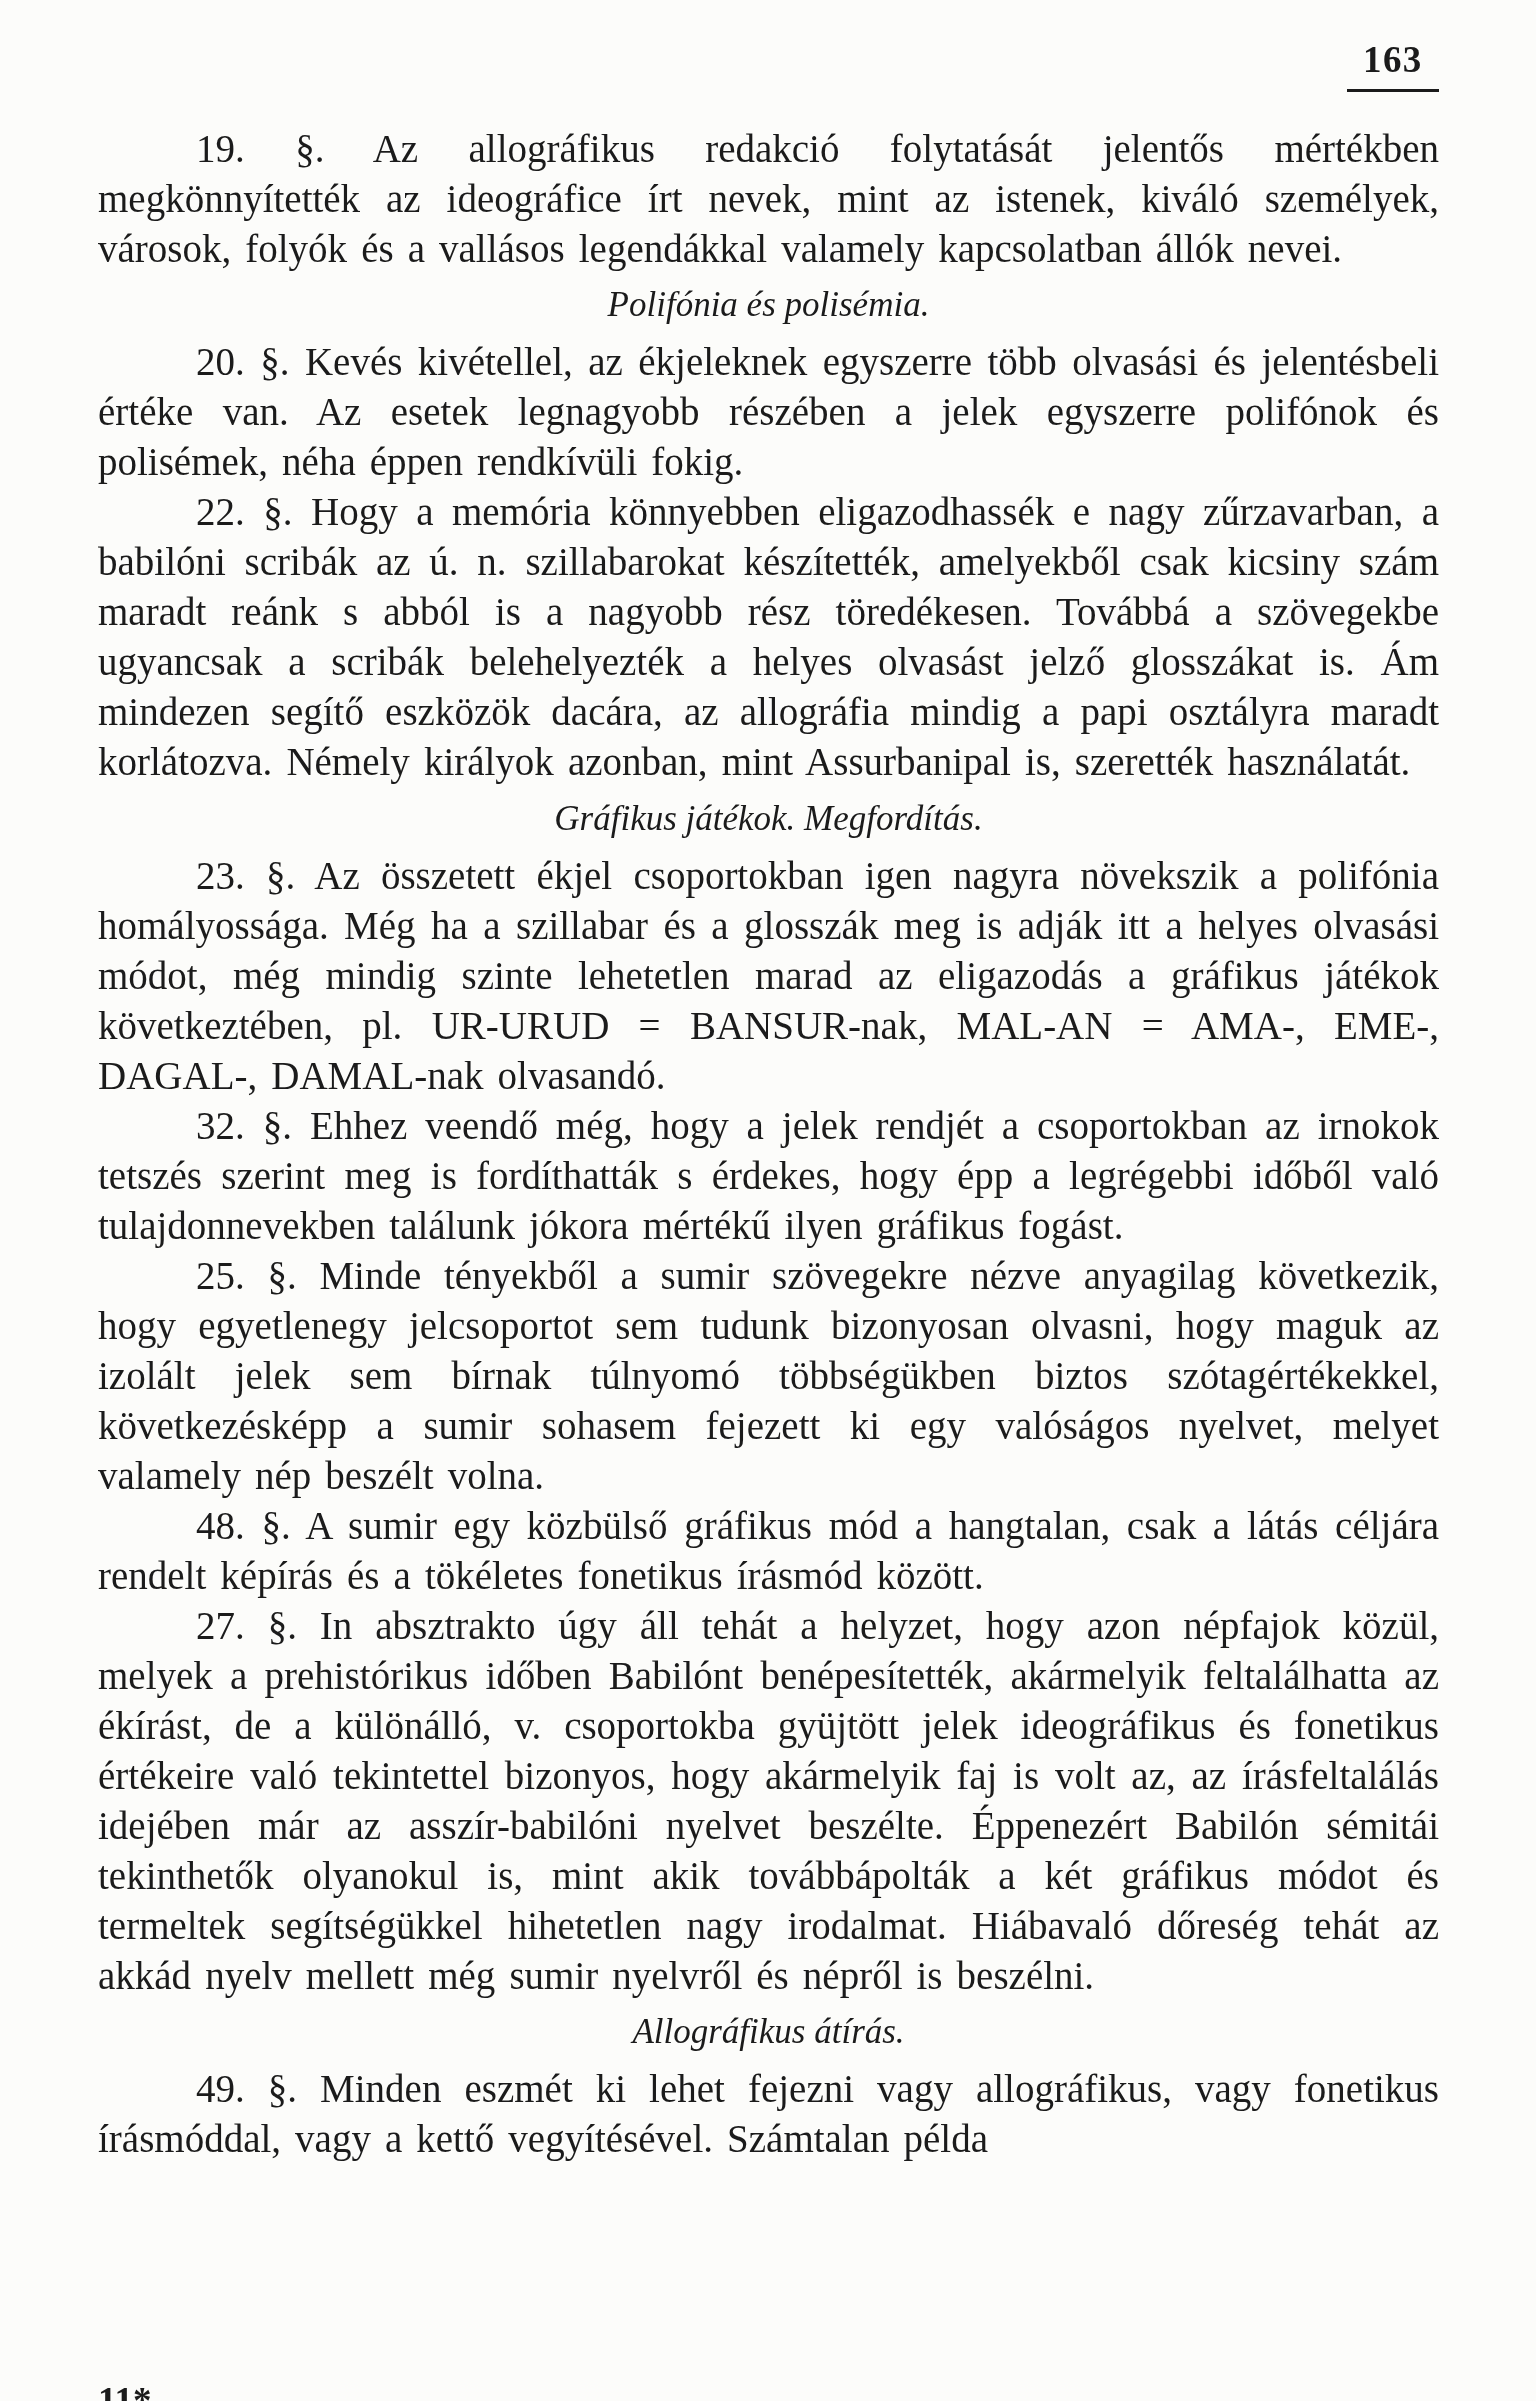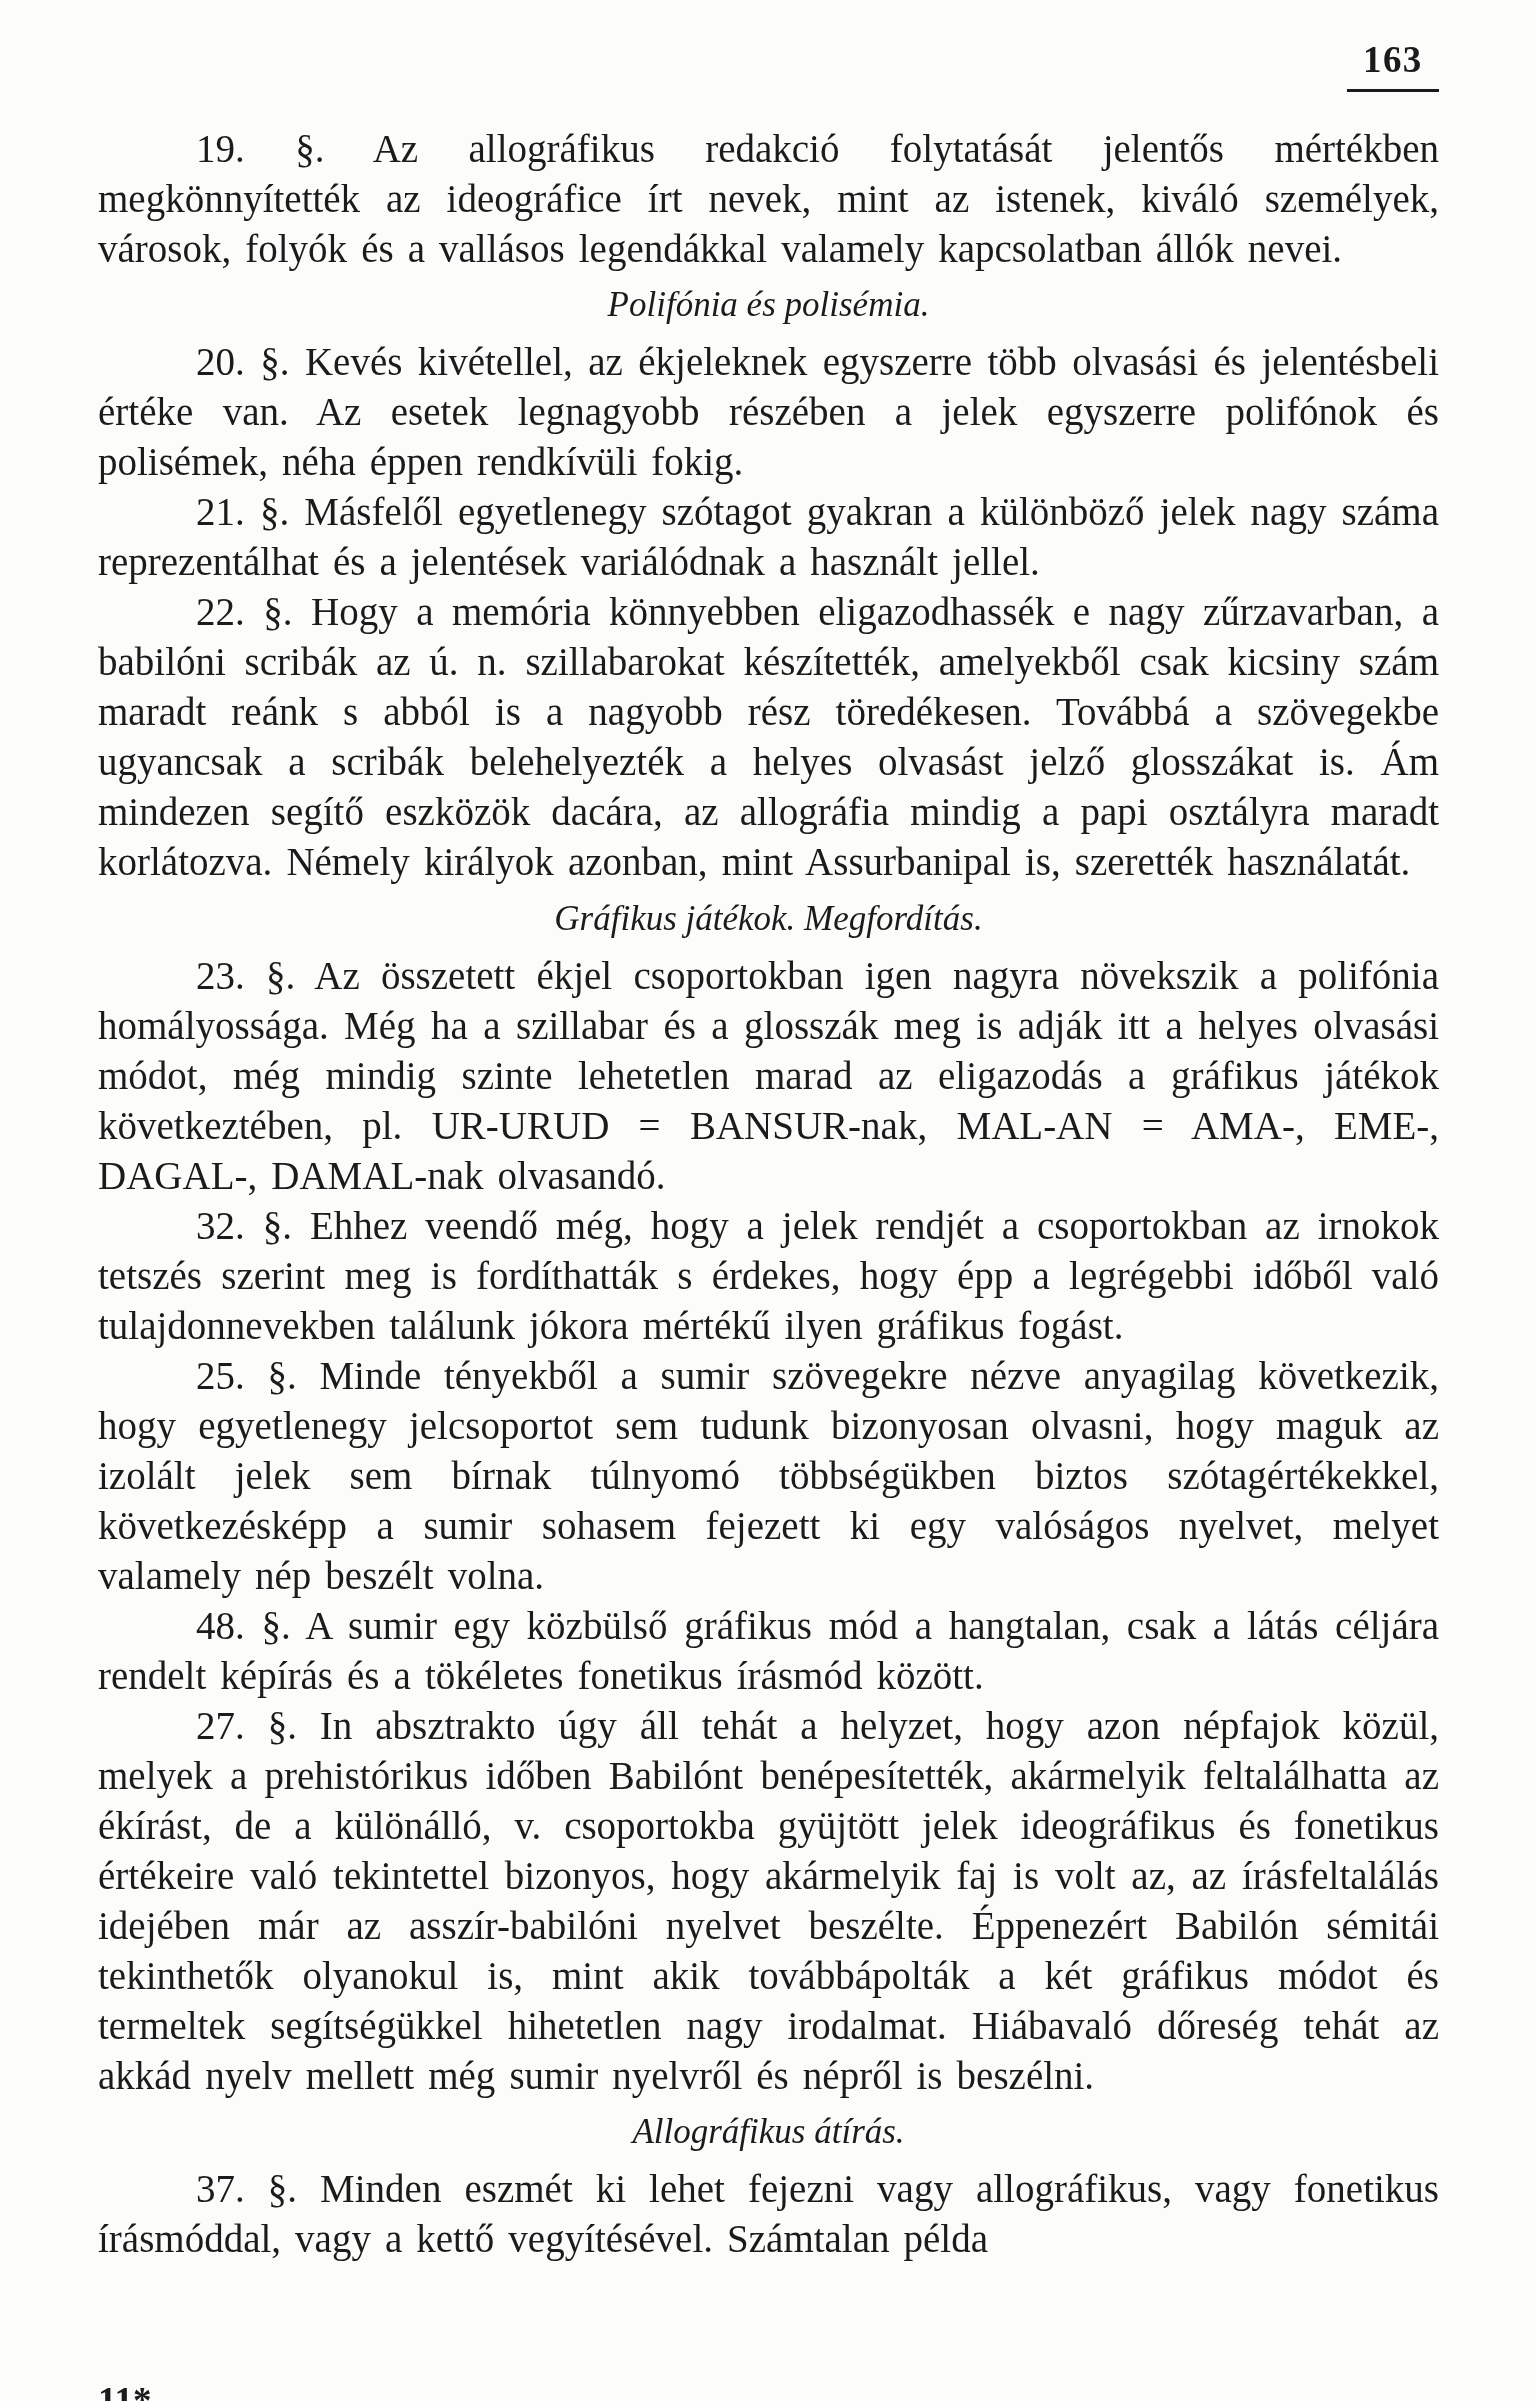--- a/index.html
+++ b/index.html
@@ -63,28 +63,27 @@
 <div class="page">
 
   <div class="page-number-wrap">
     <span class="page-number">163</span>
   </div>
 
   <main class="text-block">
       <p class="paragraph"><span>19. §. Az allográfikus redakció folytatását jelentős mértékben megkönnyítették az </span><span class="italic">ideográfice</span><span> írt nevek, mint az istenek, kiváló személyek, városok, folyók és a vallásos legendákkal valamely kapcsolatban állók nevei.</span></p>
       <h3 class="heading"><span class="italic">Polifónia és polisémia.</span></h3>
       <p class="paragraph"><span>20. §. Kevés kivétellel, az ékjeleknek egyszerre több olvasási és jelentésbeli értéke van. Az esetek legnagyobb részében a jelek egyszerre polifónok és polisémek, néha éppen rendkívüli fokig.</span></p>
-      <p class="paragraph"><span>21. §. Másfelől egyetlenegy szótagot gyakran a különböző jelek nagy száma reprezentálhat és a jelentések variálódnak a használt jellel.</span></p>
       <p class="paragraph"><span>22. §. Hogy a memória könnyebben eligazodhassék e nagy zűrzavarban, a babilóni scribák az ú. n. </span><span class="italic">szillabarokat</span><span> készítették, amelyekből csak kicsiny szám maradt reánk s abból is a nagyobb rész töredékesen. Továbbá a szövegekbe ugyancsak a scribák belehelyezték a helyes olvasást jelző </span><span class="italic">glosszákat</span><span> is. Ám mindezen segítő eszközök dacára, az allográfia mindig a papi osztályra maradt korlátozva. Némely királyok azonban, mint </span><span class="italic">Assurbanipal</span><span> is, szerették használatát.</span></p>
       <h3 class="heading"><span class="italic">Gráfikus játékok. Megfordítás.</span></h3>
       <p class="paragraph"><span>23. §. Az összetett ékjel csoportokban igen nagyra növekszik a polifónia homályossága. Még ha a szillabar és a glosszák meg is adják itt a helyes olvasási módot, még mindig szinte lehetetlen marad az eligazodás a gráfikus játékok következtében, pl. UR-URUD = BANSUR-nak, MAL-AN = AMA-, EME-, DAGAL-, DAMAL-nak olvasandó.</span></p>
       <p class="paragraph"><span>32. §. Ehhez veendő még, hogy a jelek rendjét a csoportokban az irnokok tetszés szerint meg is fordíthatták s érdekes, hogy épp a legrégebbi időből való tulajdonnevekben találunk jókora mértékű ilyen gráfikus fogást.</span></p>
       <p class="paragraph"><span>25. §. Minde tényekből a sumir szövegekre nézve anyagilag következik, hogy </span><span class="italic">egyetlenegy jelcsoportot sem tudunk bizonyosan olvasni,</span><span> hogy </span><span class="italic">maguk az izolált jelek sem bírnak túlnyomó többségükben biztos szótagértékekkel, következésképp a sumir sohasem fejezett ki egy valóságos nyelvet, melyet valamely nép beszélt volna.</span></p>
       <p class="paragraph"><span>48. §. A sumir egy közbülső gráfikus mód a hangtalan, csak a látás céljára rendelt képírás és a tökéletes fonetikus írásmód között.</span></p>
       <p class="paragraph"><span>27. §. In absztrakto úgy áll tehát a helyzet, hogy azon népfajok közül, melyek a prehistórikus időben Babilónt benépesítették, akármelyik feltalálhatta az ékírást, de a különálló, v. csoportokba gyüjtött jelek ideográfikus és fonetikus értékeire való tekintettel bizonyos, hogy akármelyik faj is volt az, az írásfeltalálás idejében már az asszír-babilóni nyelvet beszélte. Éppenezért Babilón sémitái tekinthetők olyanokul is, mint akik továbbápolták a két gráfikus módot és termeltek segítségükkel hihetetlen nagy irodalmat. Hiábavaló dőreség tehát az akkád nyelv mellett még sumir nyelvről és népről is beszélni.</span></p>
       <h3 class="heading"><span class="italic">Allográfikus átírás.</span></h3>
-      <p class="paragraph"><span>37. §. Minden eszmét ki lehet fejezni vagy allográfikus, vagy fonetikus írásmóddal, vagy a kettő vegyítésével. Számtalan példa</span></p>
+      <p class="paragraph"><span>49. §. Minden eszmét ki lehet fejezni vagy allográfikus, vagy fonetikus írásmóddal, vagy a kettő vegyítésével. Számtalan példa</span></p>
     </main>
 
   <div class="footer-mark">11*</div>
 
 </div>
 
 
 </body></html>

